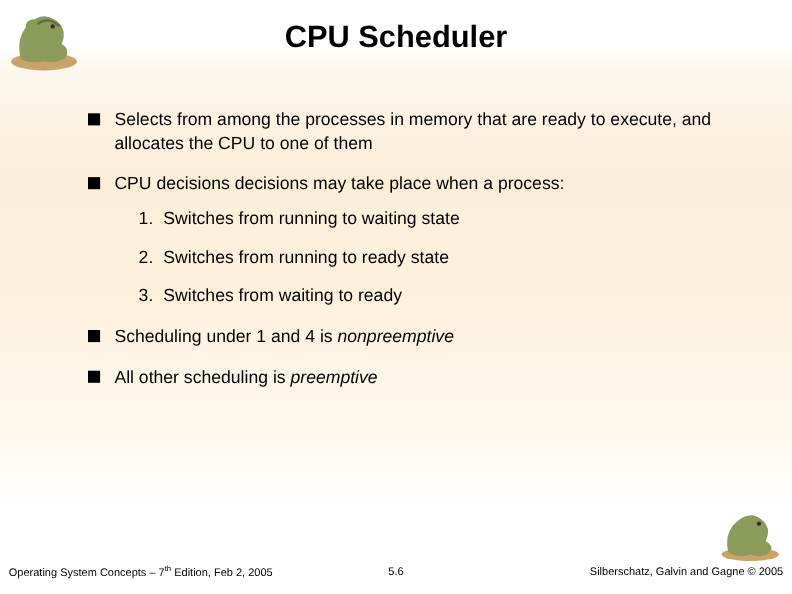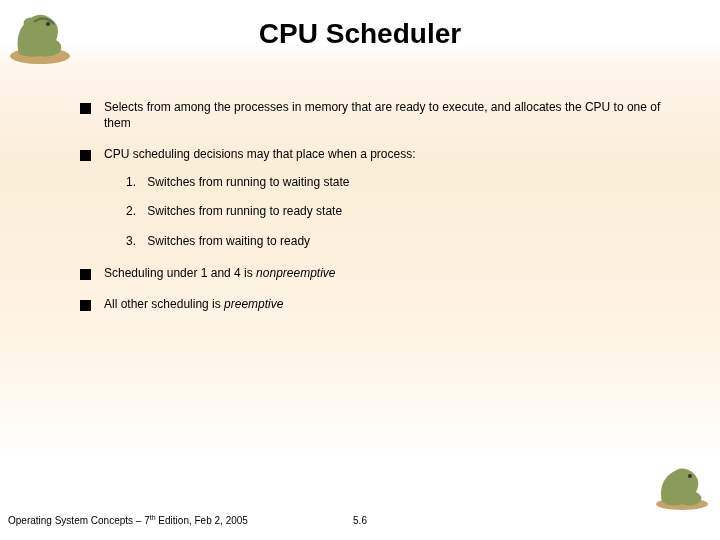--- a/index.html
+++ b/index.html
@@ -27,21 +27,21 @@
     text-align: center;
     font-size: 28px;
     font-weight: bold;
     color: #000;
   }
   .content {
     position: absolute;
     top: 100px;
     left: 80px;
     right: 36px;
-    font-size: 12px;
+    font-size: 16px;
     line-height: 1.3;
   }
   .bullet1 {
     position: relative;
     padding-left: 24px;
     margin-bottom: 16px;
   }
   .bullet1::before {
     content: "";
     position: absolute;
@@ -86,21 +86,21 @@
     </svg>
   </div>
 
   <div class="title">CPU Scheduler</div>
 
   <div class="content">
     <div class="bullet1">
       <span>Selects from among the processes in memory that are ready to execute, and allocates the CPU to one of them</span>
     </div>
     <div class="bullet1">
-      <span>CPU scheduling decisions may that place when a process:</span>
+      <span>CPU decisions decisions may take place when a process:</span>
       <div class="numlist">
         <div class="numitem">
           <span class="n">1.</span>
           <span>Switches from running to waiting state</span>
         </div>
         <div class="numitem">
           <span class="n">2.</span>
           <span>Switches from running to ready state</span>
         </div>
         <div class="numitem">
@@ -123,15 +123,16 @@
       <path d="M12 44 Q8 26 20 16 Q32 6 42 14 Q52 22 46 34 Q54 38 50 44 Q42 50 32 46 Q22 50 12 44 Z" fill="#8a9b5a"></path>
       <circle cx="40" cy="18" r="2" fill="#333"></circle>
     </svg>
   </div>
 
   <div class="footer">
     <div class="left">
       <span>Operating System Concepts – 7</span><sup>th</sup><span> Edition, Feb 2, 2005</span>
     </div>
     <div class="center">5.6</div>
+    <div class="right">Silberschatz, Galvin and Gagne © 2005</div>
   </div>
 
 </div>
 
 </body></html>

